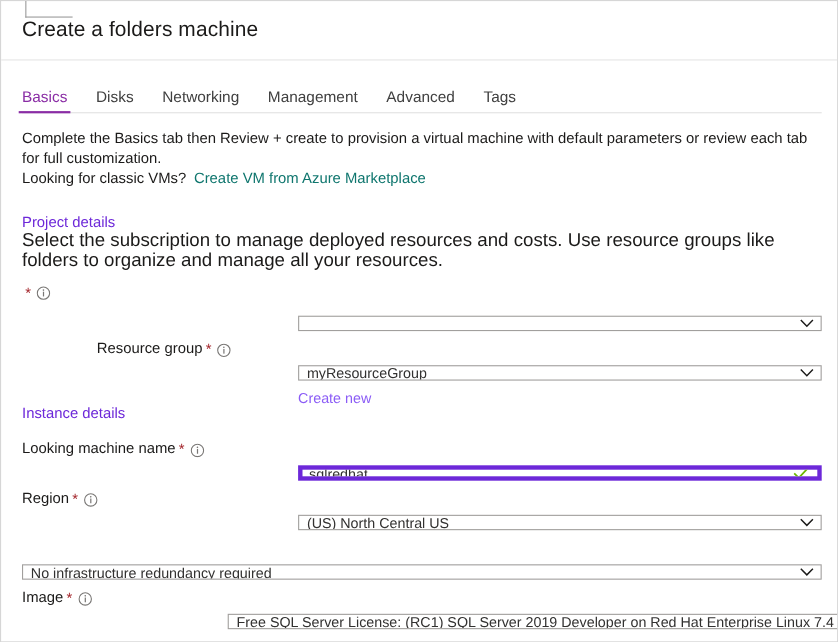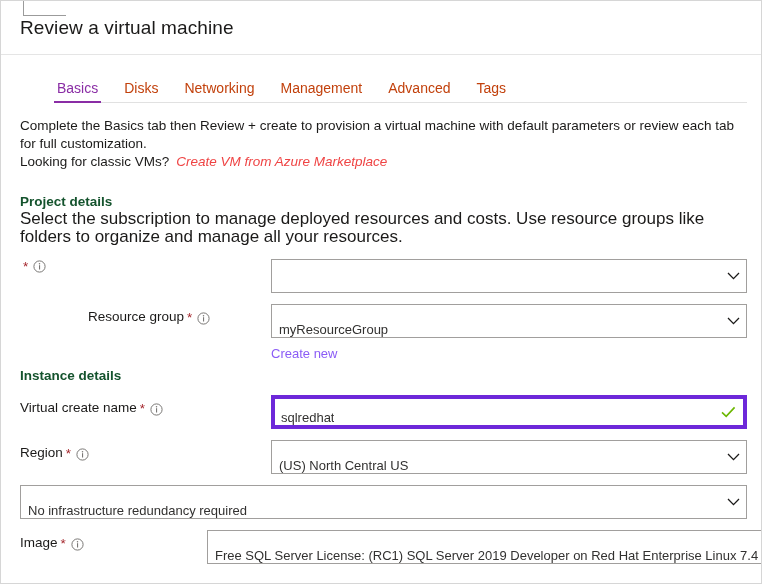--- a/index.html
+++ b/index.html
@@ -41,35 +41,34 @@
 
   
   .tabstrip {
     position: relative;
     height: 31px;
     margin-top: 17px;
     padding-left: 19px;
     display: flex;
     align-items: flex-end;
     box-sizing: border-box;
-    margin-left: 37px;
   }
   .tabstrip::after {
     content: "";
     position: absolute;
     left: 19px;
     right: 14px;
     bottom: 0;
     height: 1px;
     background: #e1e1e1;
   }
   .tab {
     position: relative;
     font-size: 14px;
-    color: #c2410c;
+    color: #404040;
     line-height: 14px;
     padding: 0 0 8px 0;
     margin-right: 26px;
     cursor: pointer;
     white-space: nowrap;
     z-index: 1;
   }
   .tab.active {
     color: #8a2da5;
   }
@@ -92,32 +91,31 @@
   .intro {
     margin-top: 14px;
     font-size: 13.5px;
     line-height: 18px;
     color: #1b1a19;
   }
   .intro p {
     margin: 0;
   }
   .inline-link {
-    color: #ef4444;
+    color: #0f766e;
     text-decoration: none;
     cursor: pointer;
-    font-style: italic;
   }
   .intro .q-line { margin-top: 0; }
   .q-gap { display: inline-block; width: 7px; }
 
   .section-title {
     font-size: 13.5px;
-    font-weight: bold;
-    color: #14532d;
+    font-weight: normal;
+    color: #6d28d9;
     margin-top: 23px;
     margin-bottom: 0;
   }
   .section-desc {
     margin-top: 1px;
     font-size: 17px;
     line-height: 18px;
     color: #1b1a19;
   }
 
@@ -157,32 +155,33 @@
   }
   .info-icon svg { display: block; }
 
   .row-field {
     flex: 1;
     position: relative;
   }
 
   .ctrl {
     position: relative;
-    height: 34px;
+    height: 14px;
     box-sizing: border-box;
     border: 1px solid #a19f9d;
     background: #ffffff;
     display: flex;
-    align-items: flex-end;
+    align-items: center;
     padding: 0 26px 0 7px;
     font-size: 13px;
     color: #323130;
     cursor: pointer;
     overflow: hidden;
     white-space: nowrap;
+    margin-top: 28px;
   }
   .ctrl .val {
     overflow: hidden;
     text-overflow: clip;
     white-space: nowrap;
   }
   .ctrl.focused {
     border: 4px solid #6d28d9;
     padding-left: 6px;
   }
@@ -226,21 +225,21 @@
     display: inline-block;
   }
   .spacer-9 { height: 9px; }
 </style>
 </head>
 <body>
 
 <div id="page">
 
   <div class="blade-header">
-    <div class="blade-title">Review a virtual machine</div>
+    <div class="blade-title">Create a folders machine</div>
   </div>
 
   <div class="tabstrip">
     <div class="tab active">Basics</div>
     <div class="tab">Disks</div>
     <div class="tab">Networking</div>
     <div class="tab">Management</div>
     <div class="tab">Advanced</div>
     <div class="tab">Tags</div>
   </div>
@@ -309,21 +308,21 @@
       </div>
 
     </div>
 
     <div class="section-title" style="margin-top:28px;">Instance details</div>
 
     <div class="form" style="margin-top:12px;">
 
       <div class="row">
         <div class="row-label">
-          <span>Virtual create name</span>
+          <span>Looking machine name</span>
           <span class="req-star">*</span>
           <span class="info-icon">
             <svg width="13" height="13" viewBox="0 0 13 13">
                 <circle cx="6.5" cy="6.5" r="5.6" fill="none" stroke="#797775" stroke-width="1"></circle>
                 <circle cx="6.5" cy="3.7" r="0.75" fill="#797775"></circle>
                 <rect x="6" y="5.2" width="1.1" height="4.3" fill="#797775"></rect>
               </svg>
           </span>
         </div>
         <div class="row-field">

